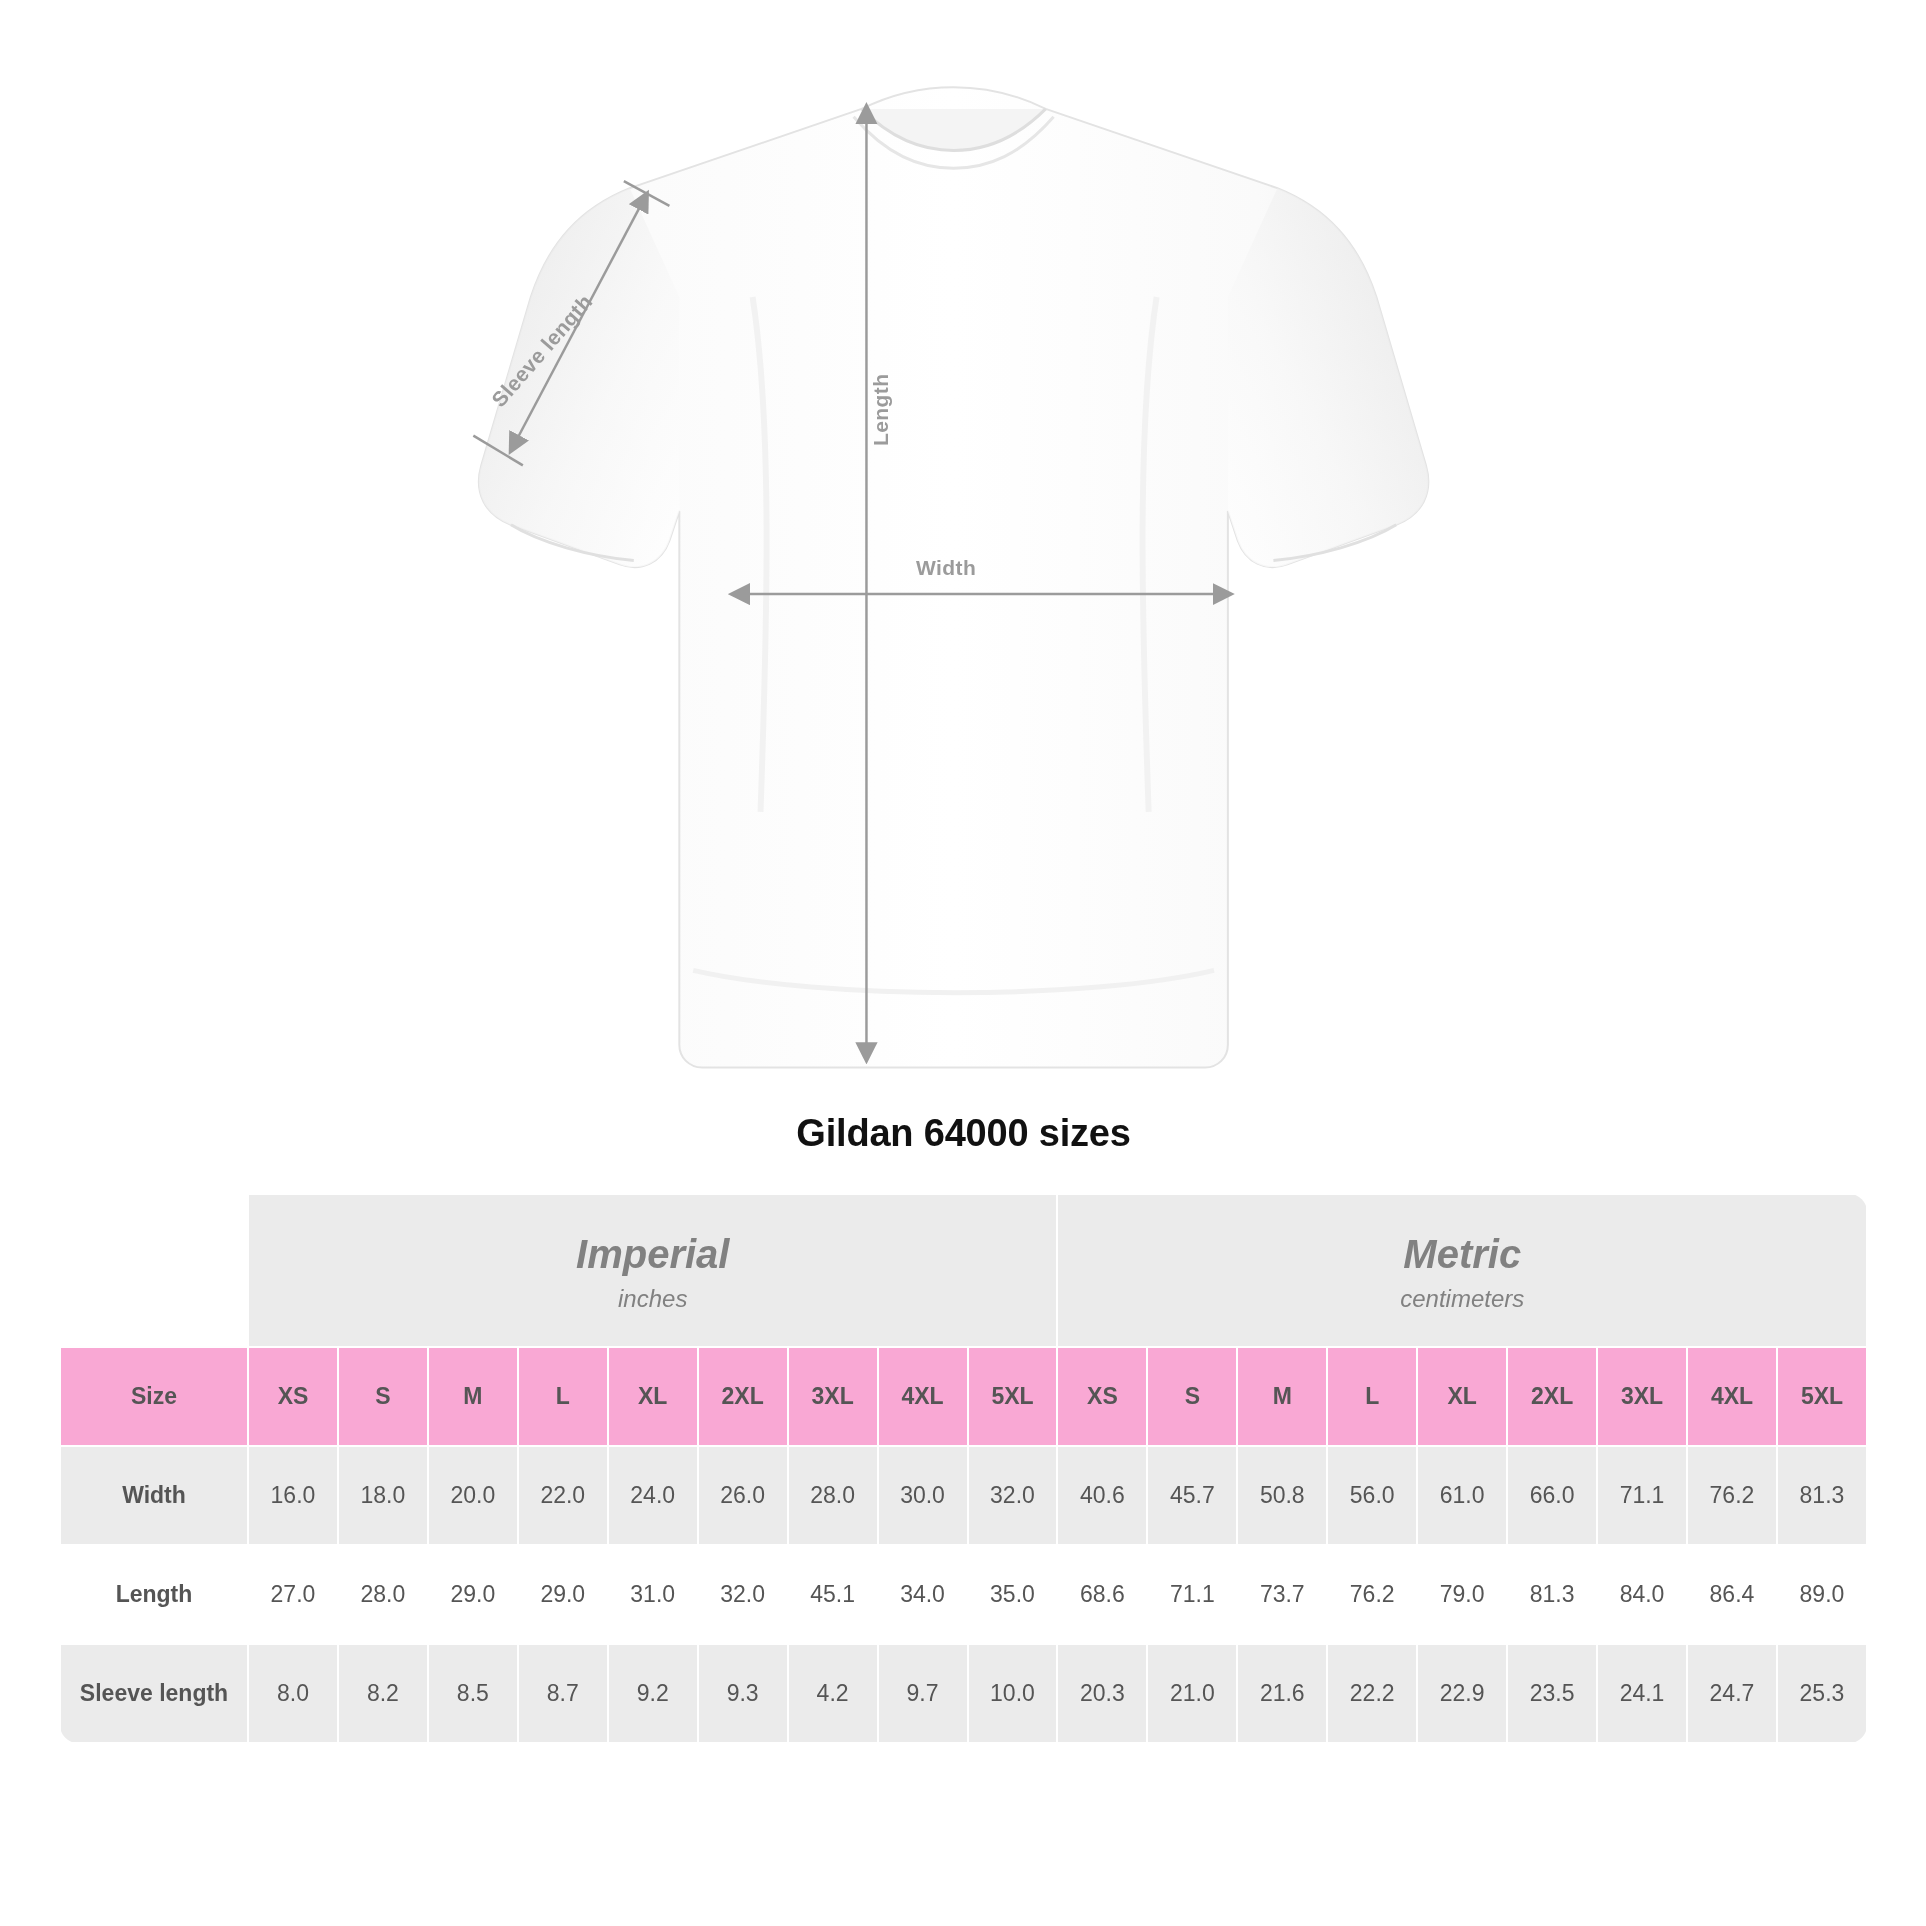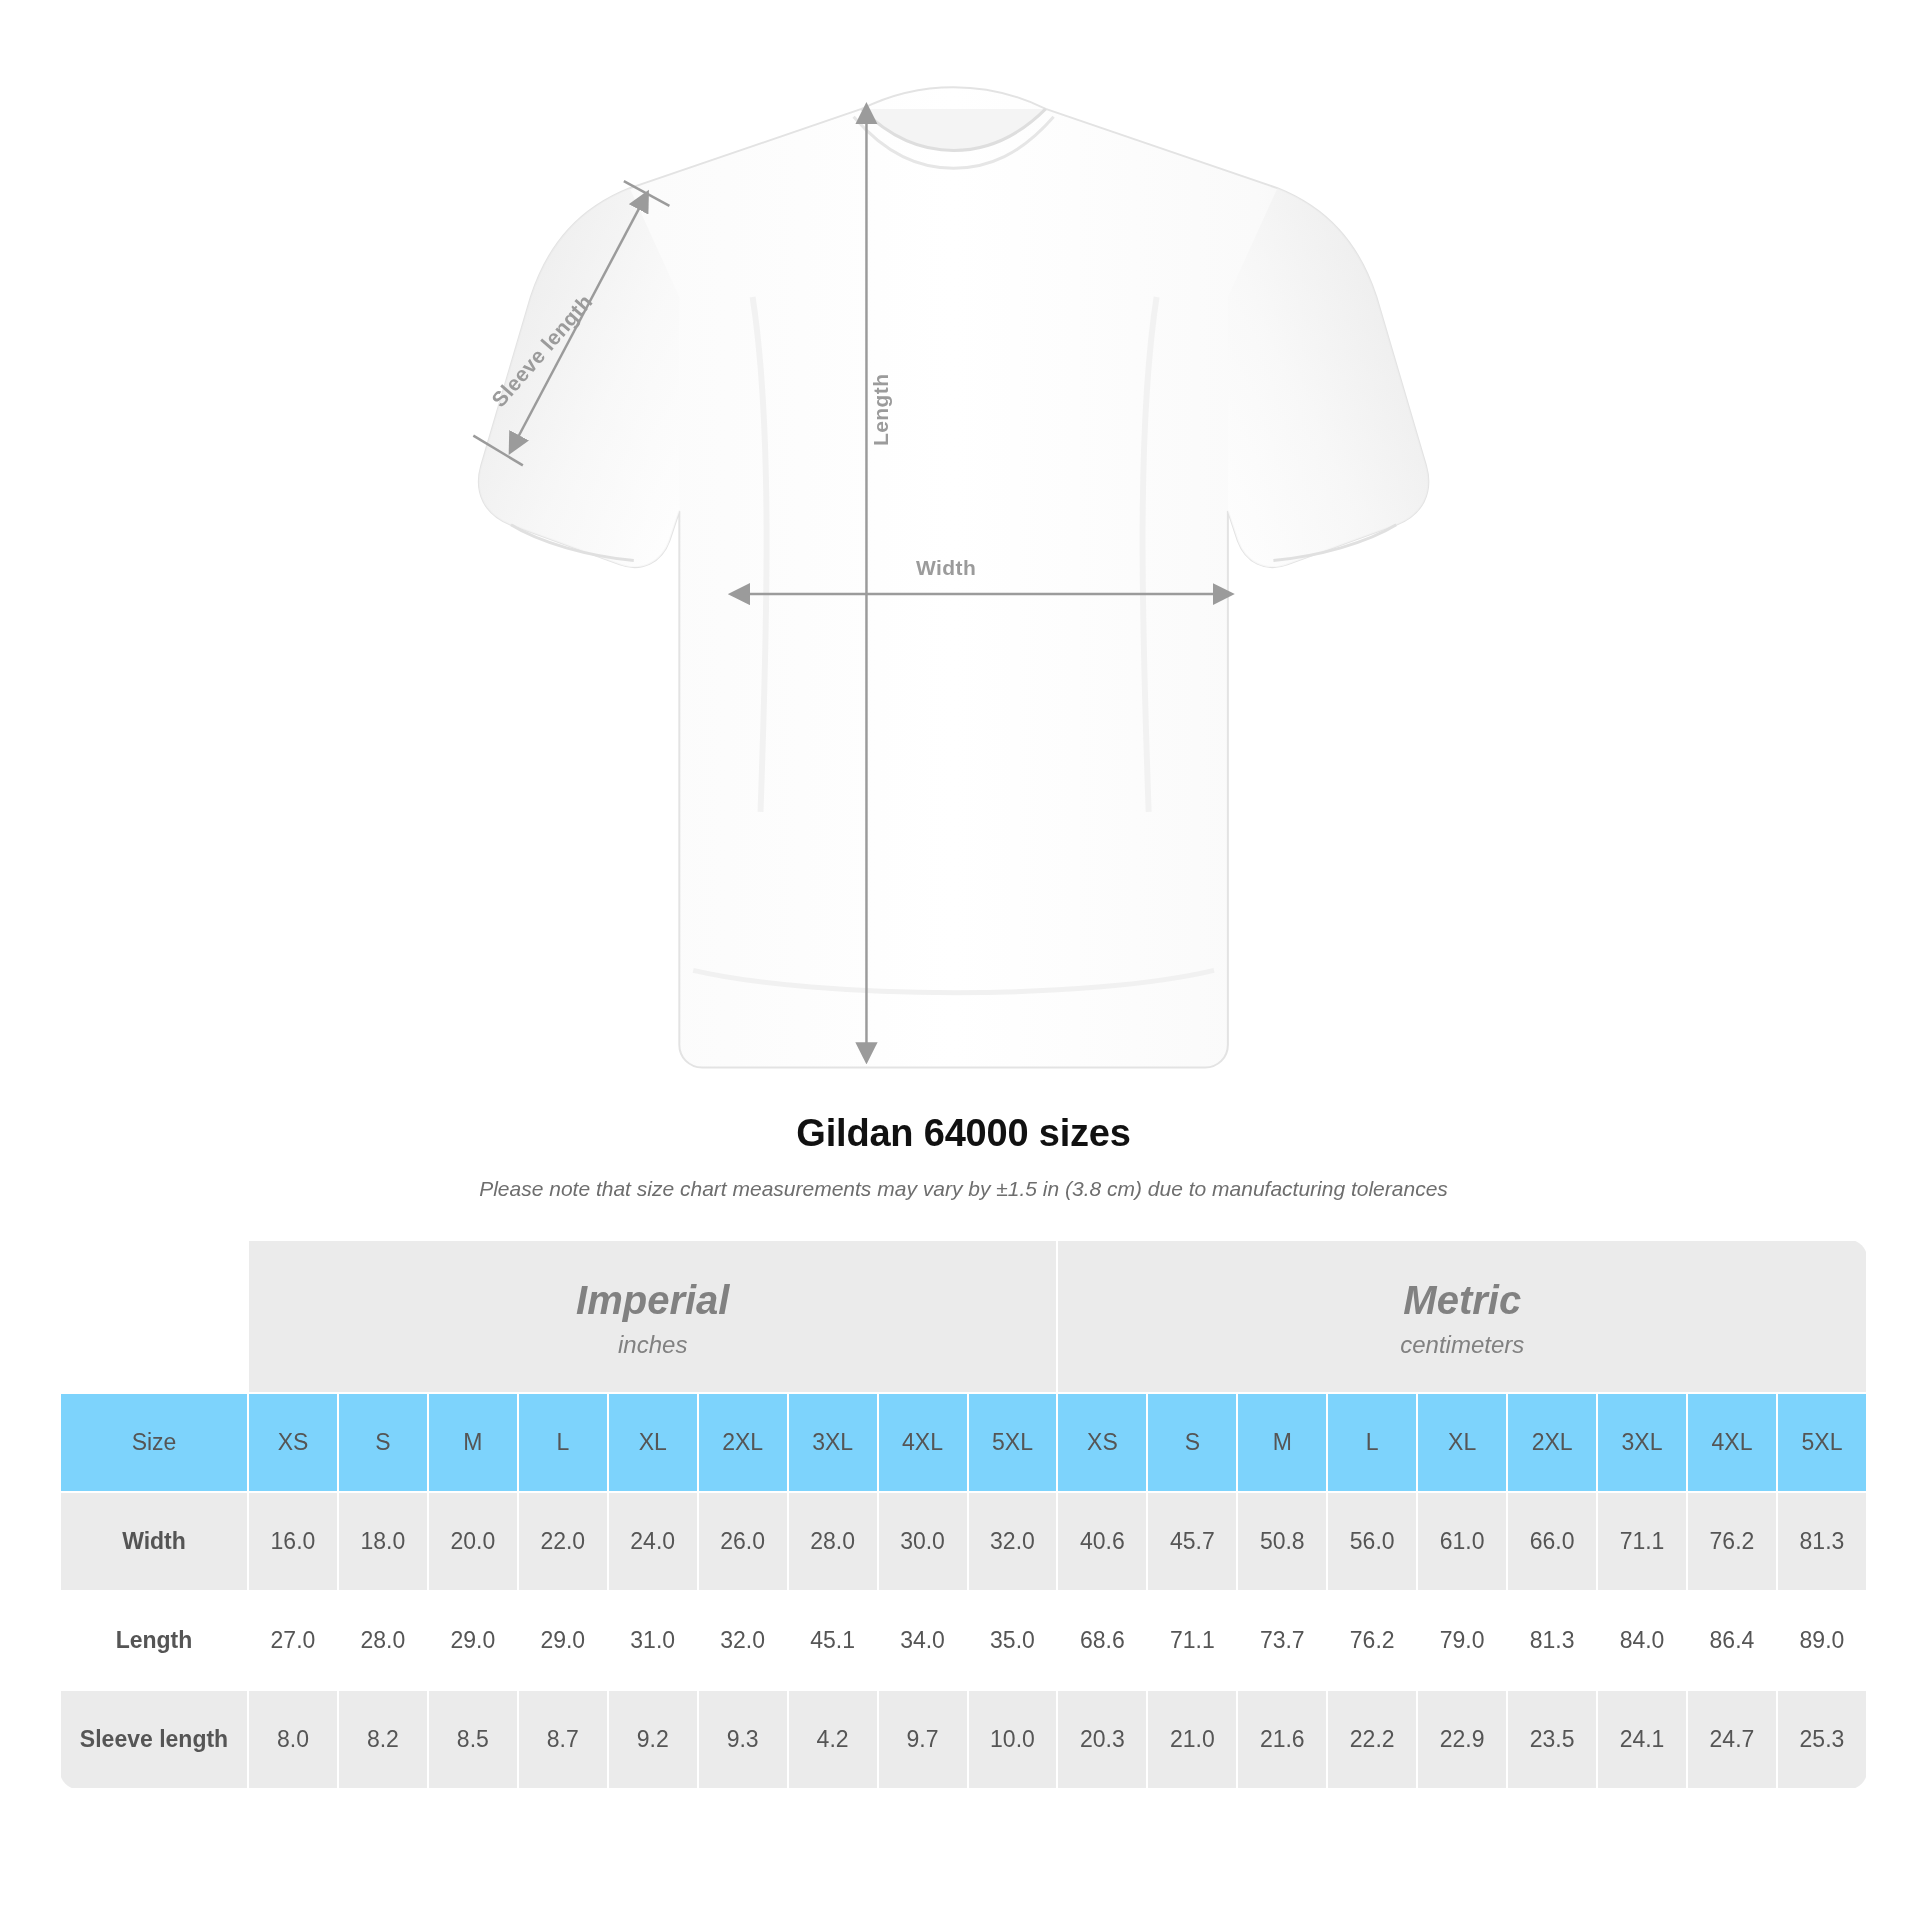--- a/index.html
+++ b/index.html
@@ -105,24 +105,24 @@
     color: #818181;
     line-height: 1.25;
   }
   .unit-sub {
     font-size: 24px;
     font-style: italic;
     color: #818181;
     margin-top: 6px;
   }
   .size-row td {
-    background: #7dd3fc;
+    background: #f9a8d4;
     height: 95px;
     font-size: 23px;
-    font-weight: normal;
+    font-weight: bold;
     color: #6b6b6b;
   }
   .data-row td {
     height: 95px;
     font-size: 23px;
     color: #555555;
   }
   .data-row.odd td { background: #ebebeb; }
   .data-row.even td { background: #ffffff; }
   .row-head {
@@ -221,21 +221,20 @@
       </g>
     </svg>
 
     <div class="dim-label width-label">Width</div>
     <div class="dim-label length-label">Length</div>
     <div class="dim-label sleeve-label">Sleeve length</div>
   </div>
 
   <div class="title-block">
     <h1 class="chart-title">Gildan 64000 sizes</h1>
-    <div class="chart-note">Please note that size chart measurements may vary by ±1.5 in (3.8 cm) due to manufacturing tolerances</div>
   </div>
 
   <div class="table-wrap">
     <table class="size-table">
       <colgroup>
         <col style="width:188px">
         <col span="18">
       </colgroup>
       <tbody>
         <tr class="unit-header">

